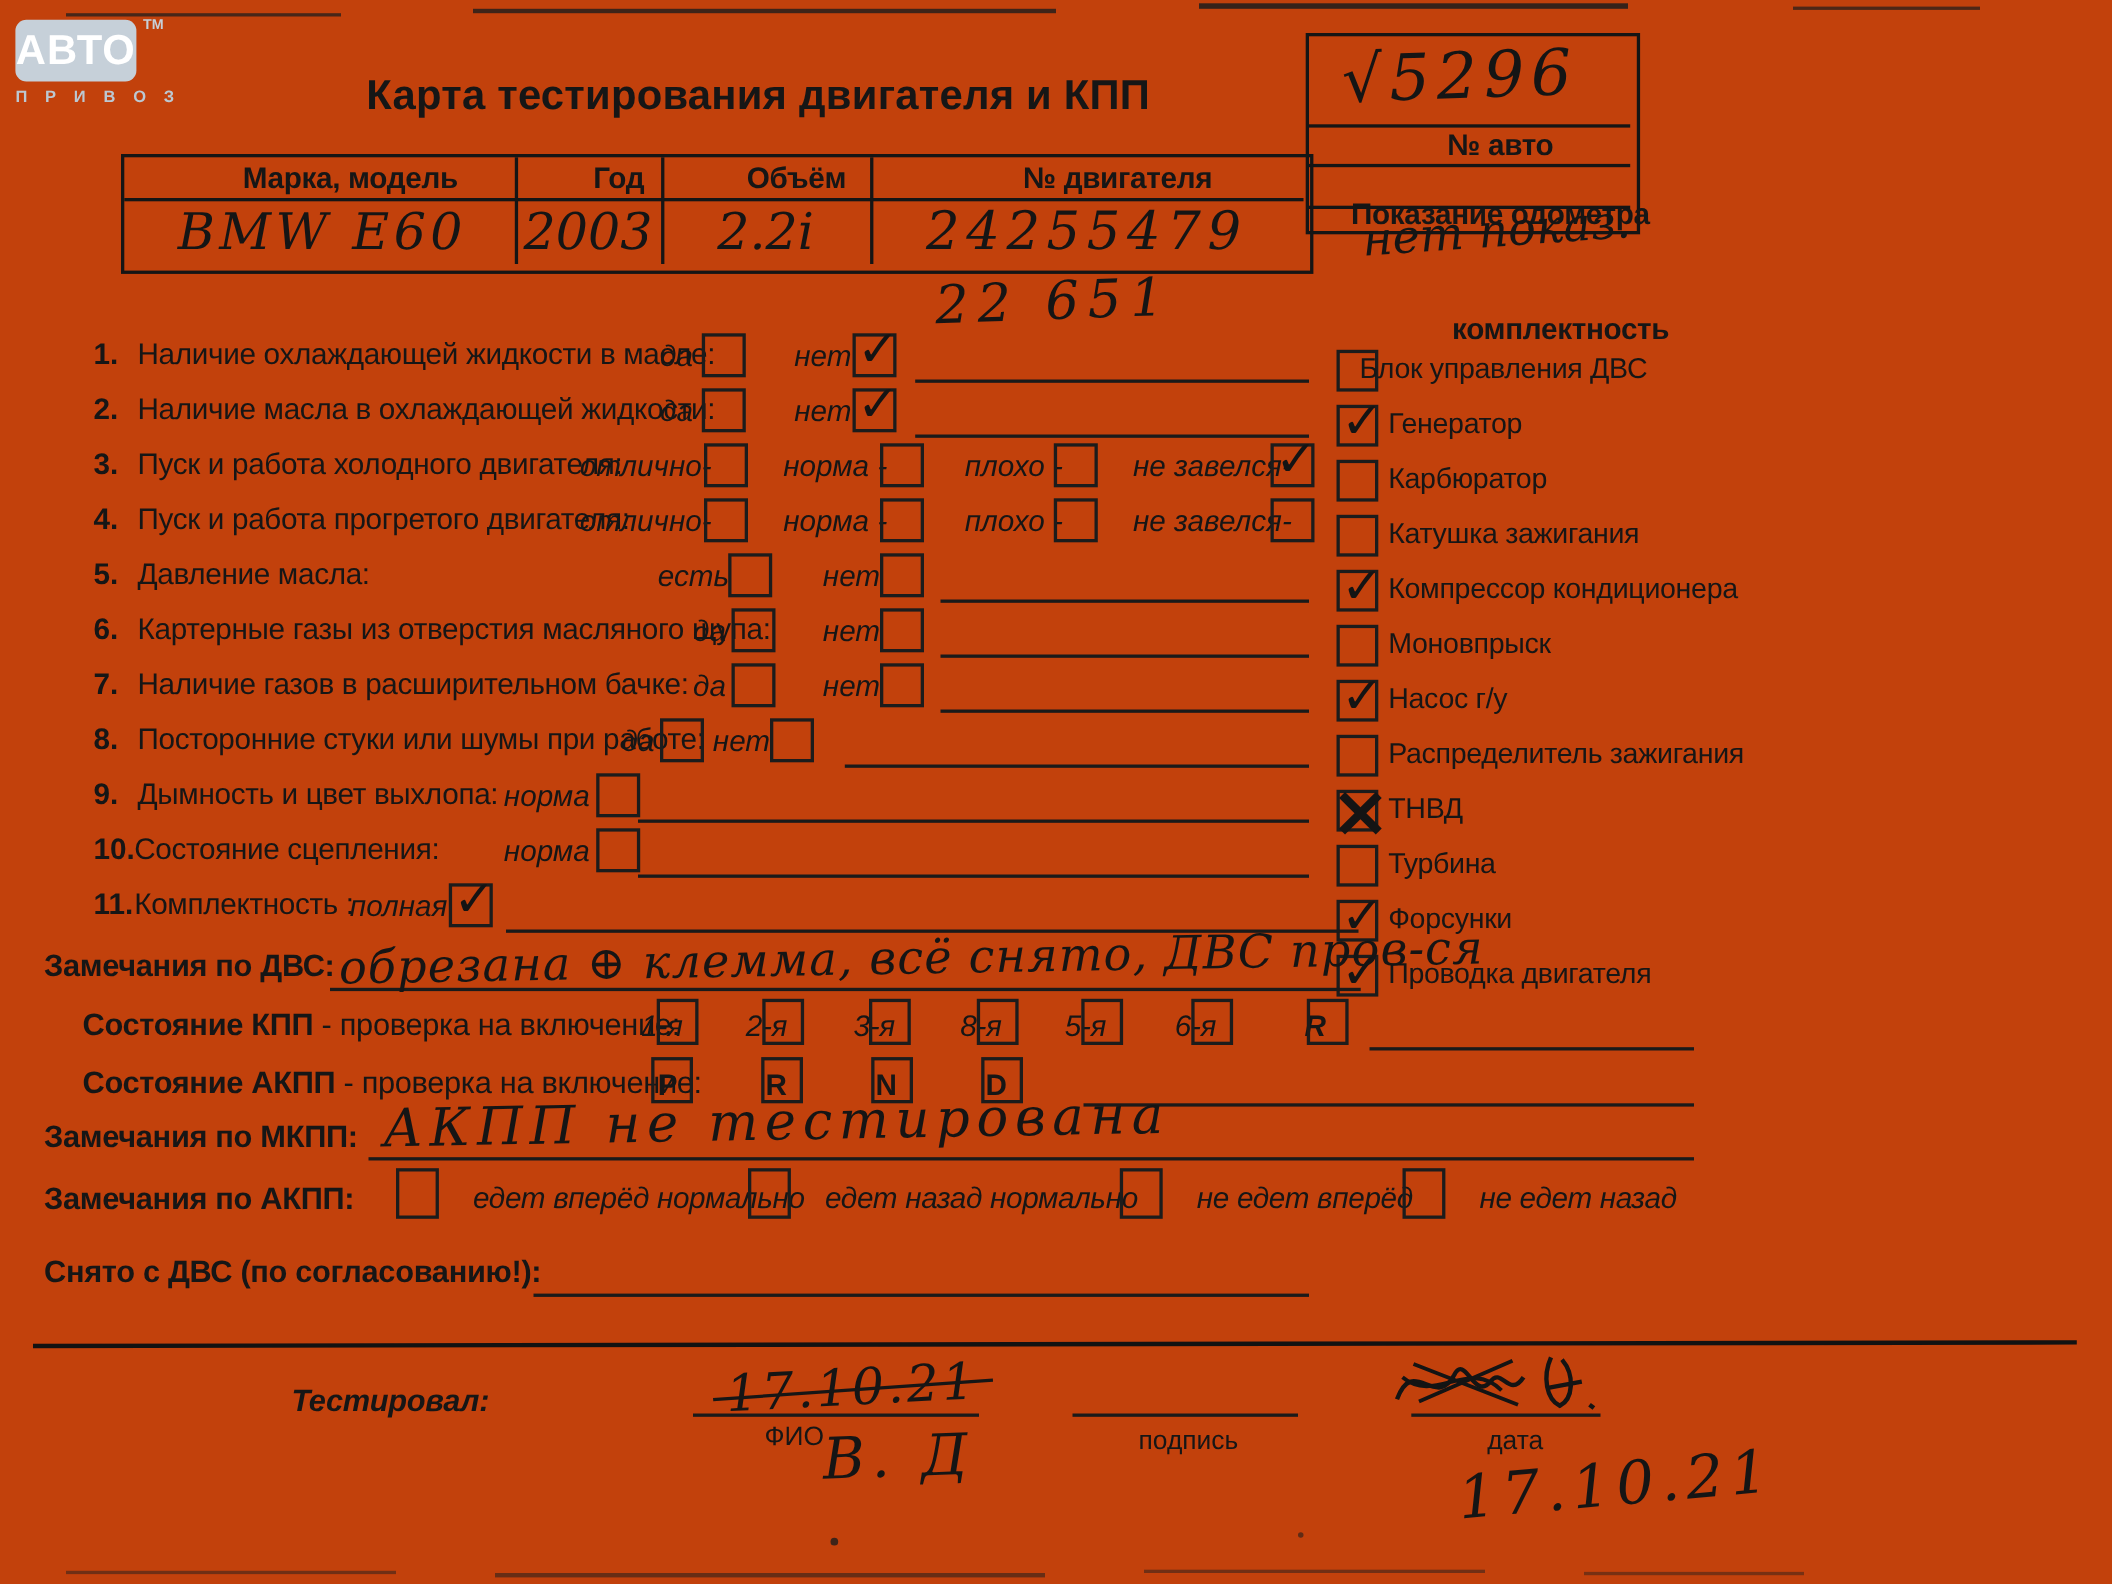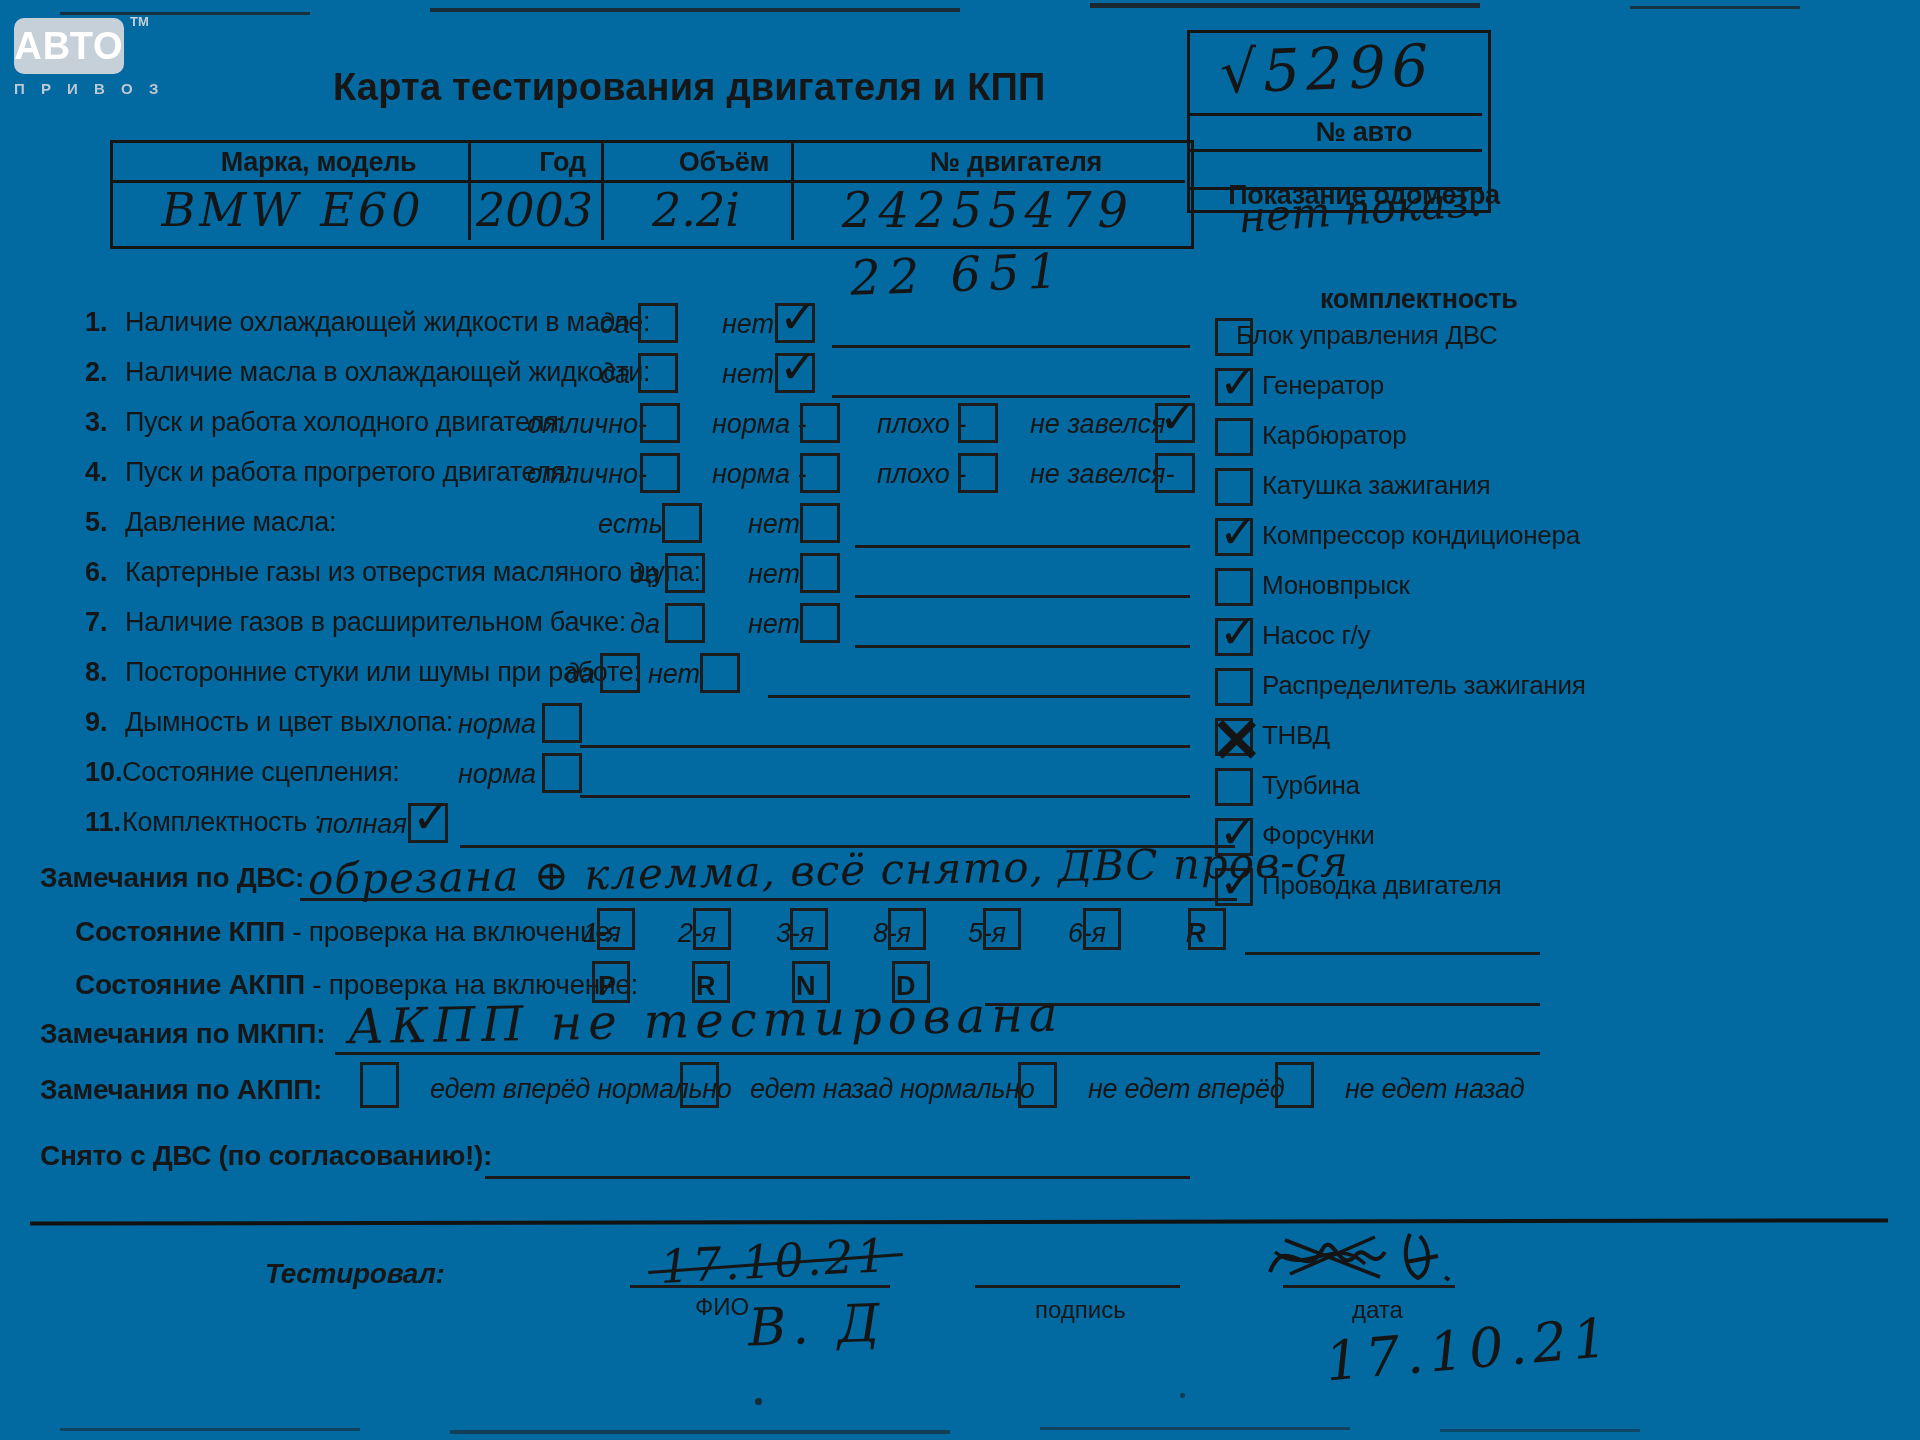--- a/index.html
+++ b/index.html
@@ -1,16 +1,16 @@
 <!DOCTYPE html>
 <html><head>
 <meta charset="utf-8">
 <style>
   html,body{margin:0;padding:0;background:#e8e8e6;}
-  .page{position:relative;width:1920px;height:1440px;background:#0369a1;overflow:hidden;
+  .page{position:relative;width:1920px;height:1440px;background:#c2410c;overflow:hidden;
         font-family:"Liberation Sans",sans-serif;color:#161616;}
   .abs{position:absolute;}
   .b{font-weight:bold;}
   .i{font-style:italic;}
   .t27{font-size:27px;letter-spacing:-0.3px;white-space:nowrap;padding-left:28px;}
   .t24{font-size:24px;white-space:nowrap;}
   .t28{font-size:28px;letter-spacing:-0.3px;white-space:nowrap;}
   .title{font-size:38px;font-weight:bold;letter-spacing:0.2px;white-space:nowrap;}
   .hw{font-family:"DejaVu Serif",serif;font-style:italic;color:#151515;white-space:nowrap;}
   .cb{position:absolute;border:3px solid #1c1c1c;background:transparent;}

